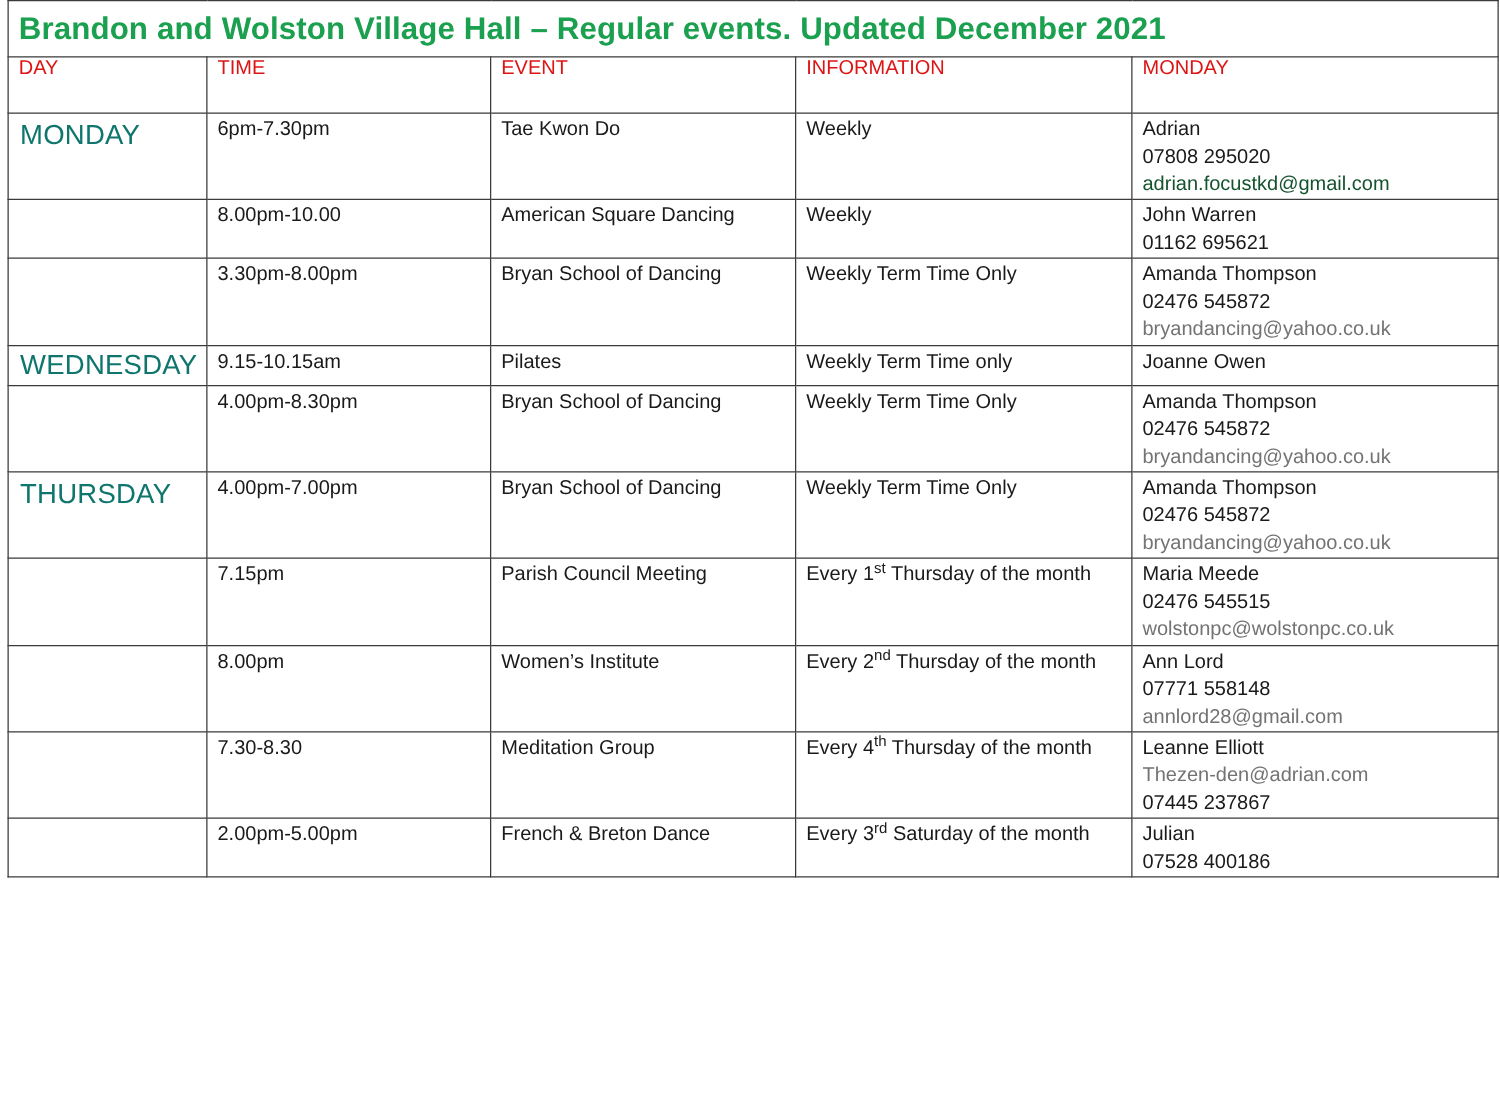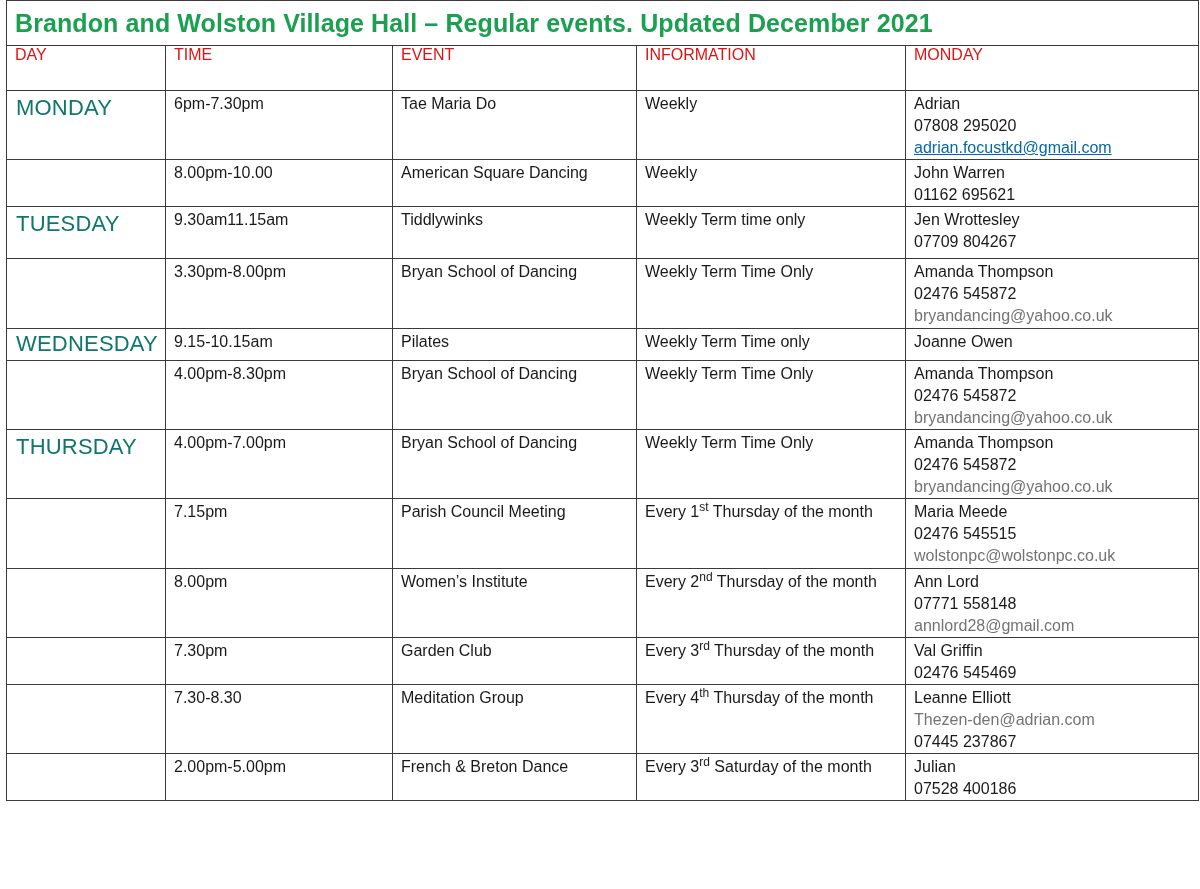--- a/index.html
+++ b/index.html
@@ -61,21 +61,21 @@
       white-space: nowrap;
       letter-spacing: 0.2px;
     }
     .cell {
       font-size: 16px;
       line-height: 22px;
       padding-top: 2px !important;
     }
     .line { display: block; white-space: nowrap; }
     .email { color: #737373; }
-    .email.link { color: #0369a1; text-decoration: underline; }
+    .email.link { color: #14532d; }
     sup { font-size: 12px; line-height: 0; vertical-align: 6px; }
   </style>
 </head>
 <body>
 
 <div class="sheet">
   <table class="events">
     <colgroup>
       <col style="width:159px">
       <col style="width:227px">
@@ -91,50 +91,40 @@
         <th>DAY</th>
         <th>TIME</th>
         <th>EVENT</th>
         <th>INFORMATION</th>
         <th>MONDAY</th>
       </tr>
 
       <tr style="height:68px">
         <td class="day">MONDAY</td>
         <td class="cell">6pm-7.30pm</td>
-        <td class="cell">Tae Maria Do</td>
+        <td class="cell">Tae Kwon Do</td>
         <td class="cell"><span>Weekly</span></td>
         <td class="cell">
           <span class="line">Adrian</span>
           <span class="line">07808 295020</span>
           <span class="line email link">adrian.focustkd@gmail.com</span>
         </td>
       </tr>
 
       <tr style="height:46px">
         <td class="day"></td>
         <td class="cell">8.00pm-10.00</td>
         <td class="cell">American Square Dancing</td>
         <td class="cell"><span>Weekly</span></td>
         <td class="cell">
           <span class="line">John Warren</span>
           <span class="line">01162 695621</span>
         </td>
       </tr>
 
-      <tr style="height:52px">
-        <td class="day">TUESDAY</td>
-        <td class="cell">9.30am11.15am</td>
-        <td class="cell">Tiddlywinks</td>
-        <td class="cell"><span>Weekly Term time only</span></td>
-        <td class="cell">
-          <span class="line">Jen Wrottesley</span>
-          <span class="line">07709 804267</span>
-        </td>
-      </tr>
 
       <tr style="height:70px">
         <td class="day"></td>
         <td class="cell">3.30pm-8.00pm</td>
         <td class="cell">Bryan School of Dancing</td>
         <td class="cell"><span>Weekly Term Time Only</span></td>
         <td class="cell">
           <span class="line">Amanda Thompson</span>
           <span class="line">02476 545872</span>
           <span class="line email">bryandancing@yahoo.co.uk</span>
@@ -192,30 +182,20 @@
         <td class="cell">8.00pm</td>
         <td class="cell">Women’s Institute</td>
         <td class="cell"><span>Every 2</span><sup>nd</sup><span> Thursday of the month</span></td>
         <td class="cell">
           <span class="line">Ann Lord</span>
           <span class="line">07771 558148</span>
           <span class="line email">annlord28@gmail.com</span>
         </td>
       </tr>
 
-      <tr style="height:46px">
-        <td class="day"></td>
-        <td class="cell">7.30pm</td>
-        <td class="cell">Garden Club</td>
-        <td class="cell"><span>Every 3</span><sup>rd</sup><span> Thursday of the month</span></td>
-        <td class="cell">
-          <span class="line">Val Griffin</span>
-          <span class="line">02476 545469</span>
-        </td>
-      </tr>
 
       <tr style="height:68px">
         <td class="day"></td>
         <td class="cell">7.30-8.30</td>
         <td class="cell">Meditation Group</td>
         <td class="cell"><span>Every 4</span><sup>th</sup><span> Thursday of the month</span></td>
         <td class="cell">
           <span class="line">Leanne Elliott</span>
           <span class="line email">Thezen-den@adrian.com</span>
           <span class="line">07445 237867</span>

